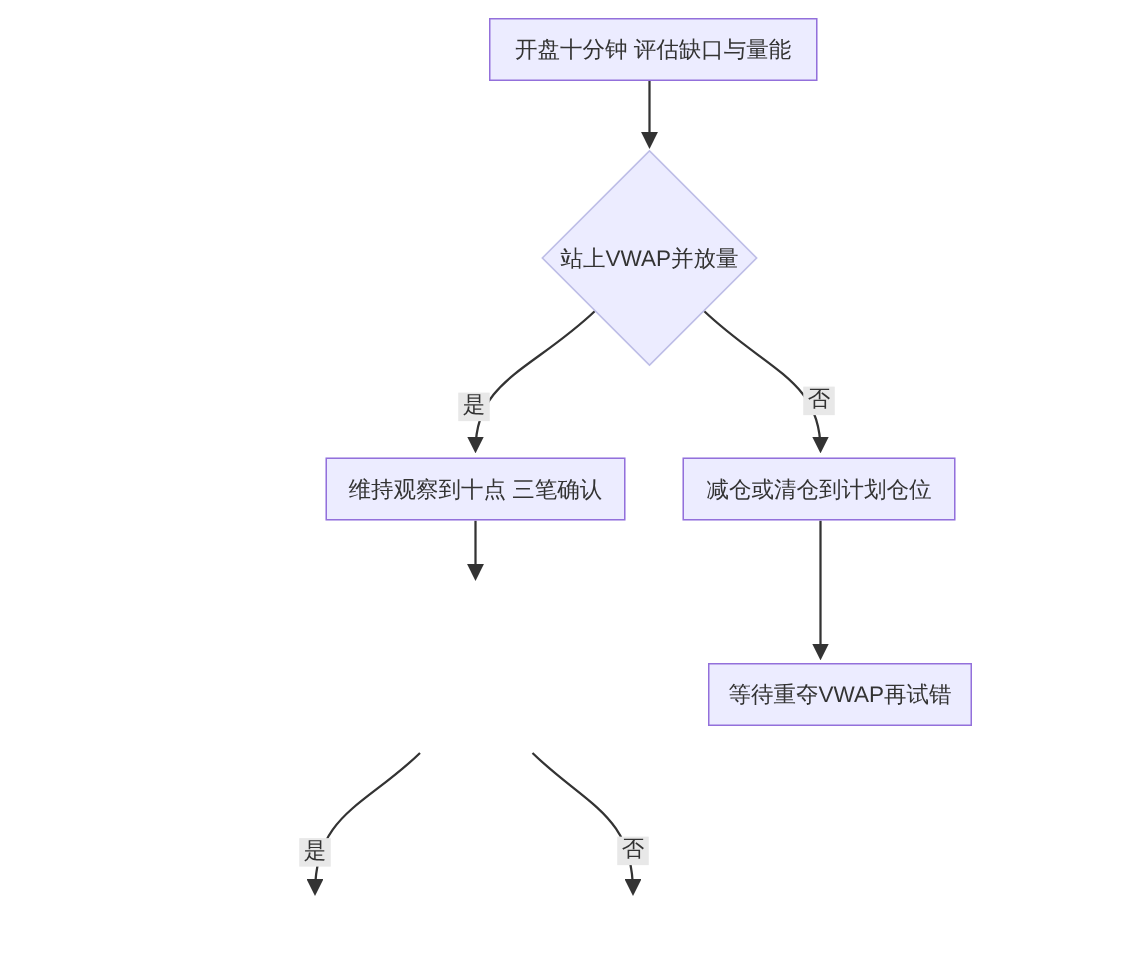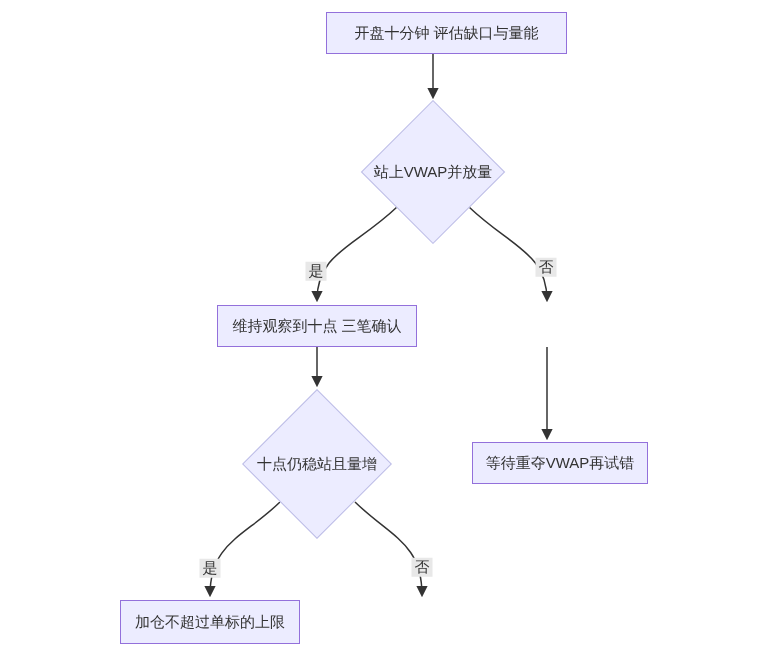--- a/index.html
+++ b/index.html
@@ -80,38 +80,34 @@
     </defs>
     <path class="edge" d="M433 54 L433 97" marker-end="url(#arrow)"></path>
     <path class="edge" d="M397 207 C355 247 317 253 317 300" marker-end="url(#arrow)"></path>
     <path class="edge" d="M469 207 C511 247 547 253 547 300" marker-end="url(#arrow)"></path>
     <path class="edge" d="M317 347 L317 385" marker-end="url(#arrow)"></path>
     <path class="edge" d="M547 347 L547 438" marker-end="url(#arrow)"></path>
     <path class="edge" d="M280 502 C244 537 210 543 210 595" marker-end="url(#arrow)"></path>
     <path class="edge" d="M355 502 C391 537 422 543 422 595" marker-end="url(#arrow)"></path>
   </svg>
 
-  <div class="node rect" style="left:326px; top:12px; width:241px; height:42px;">开盘十分钟 评估缺口与量能</div>
+  <div class="node rect" style="left:326px; top:12px; width:219px; height:42px;">开盘十分钟 评估缺口与量能</div>
 
   <div class="node diamond" style="left:361px; top:100px; width:144px; height:144px;">
     <div class="diamond-shape" style="width:102px; height:102px;"></div>
     <div class="diamond-label">站上VWAP并放量</div>
   </div>
 
   <div class="node rect" style="left:217px; top:305px; width:200px; height:42px;">维持观察到十点 三笔确认</div>
 
+  <div class="node rect" style="left:455px; top:305px; width:182px; height:42px;">减仓或清仓到计划仓位</div>
 
   <div class="node rect" style="left:472px; top:442px; width:176px; height:42px;">等待重夺VWAP再试错</div>
 
-  <div class="node diamond" style="left:242px; top:389px; width:150px; height:150px;">
-    <div class="diamond-shape" style="width:106px; height:106px;"></div>
-    <div class="diamond-label">十点仍稳站且量增</div>
-  </div>
 
-  <div class="node rect" style="left:120px; top:600px; width:180px; height:44px;">加仓不超过单标的上限</div>
 
 
   <div class="edge-label" style="left:316px; top:271px;">是</div>
   <div class="edge-label" style="left:546px; top:267px;">否</div>
   <div class="edge-label" style="left:210px; top:568px;">是</div>
   <div class="edge-label" style="left:422px; top:567px;">否</div>
 
 </div>
 
 </body></html>

